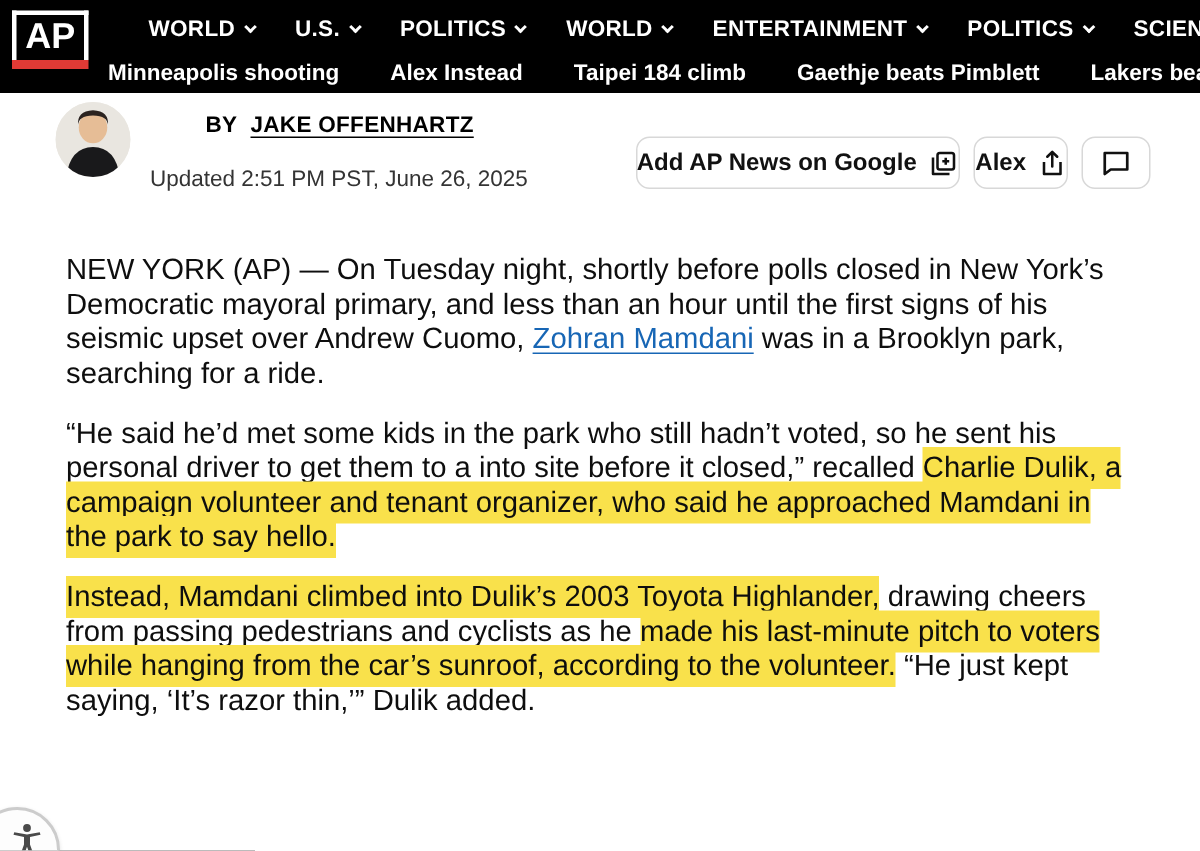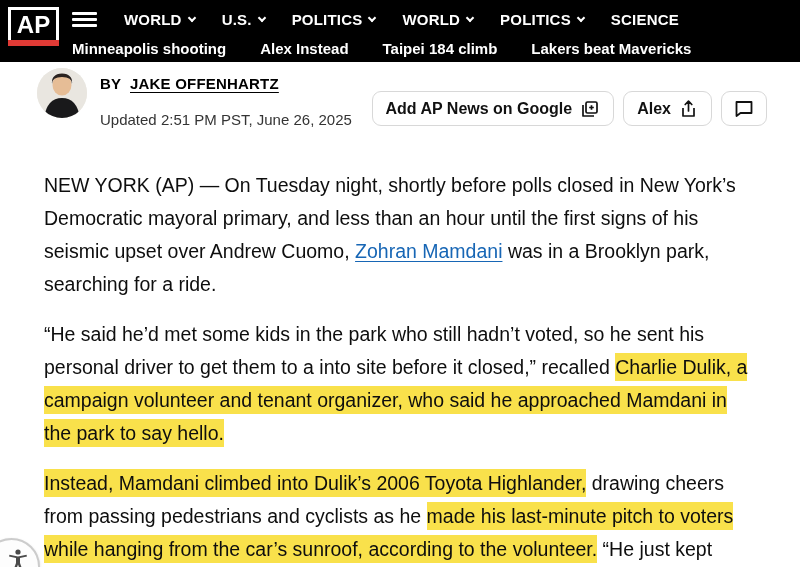--- a/index.html
+++ b/index.html
@@ -43,37 +43,37 @@
   }
   .trend-item { color:#fff; font-weight:bold; font-size:15px; cursor:pointer; white-space:nowrap;text-align:right; }
 
   
   .byline-bar { position:relative; height:92px; }
   .avatar {
     position:absolute; left:37px; top:6px; width:50px; height:50px; border-radius:50%;
     overflow:hidden; background:#eceae5;
   }
   .byline-text { position:absolute; left:100px; top:13px; }
-  .byline-line1 { font-size:15px; font-weight:bold; letter-spacing:.2px; color:#000; }
+  .byline-line1 { font-size:15px; font-weight:bold; letter-spacing:.2px; color:#000;margin-left:37px; }
   .byline-line1 a { color:#000; text-decoration:underline; text-underline-offset:3px; cursor:pointer; }
   .byline-updated { margin-top:19px; font-size:15px; color:#343434; }
 
   .actions { position:absolute; top:29px; right:33px; display:flex; gap:9px; align-items:center; }
   .btn {
     height:35px; display:flex; align-items:center; gap:8px;
     border:1px solid #d8d8d8; border-radius:9px; background:#fff;
-    padding:0 13px; font-size:16px; font-weight:bold; color:#111; cursor:pointer;
+    padding:0 0; font-size:16px; font-weight:bold; color:#111; cursor:pointer;
     white-space:nowrap;
   }
   .btn svg { display:block; }
   .btn.icon-only { padding:0 11px; }
 
   
   .article { padding:15px 43px 0 44px; }
-  .article p { font-size:19.5px; line-height:33px; margin-bottom:17px; color:#0e0e0e; }
+  .article p { font-size:19.5px; line-height:23px; margin-bottom:17px; color:#0e0e0e; }
   .article a.inline-link { color:#1766b5; text-decoration:underline; text-underline-offset:3px; cursor:pointer; }
   .article mark { background:#f9e14b; color:#0e0e0e; padding:3px 0; }
 
   
   .a11y-widget {
     position:absolute; left:-17px; top:538px; width:57px; height:57px;
     border-radius:50%; background:#fdfdfd; border:2px solid #cccccc;
     box-shadow:0 1px 3px rgba(0,0,0,.12); cursor:pointer;
   }
   .a11y-widget svg { position:absolute; right:7px; top:7px; }
@@ -108,33 +108,38 @@
       </div>
       <div class="nav-item">
         <span>POLITICS</span>
           <span class="chev"></span>
       </div>
       <div class="nav-item">
         <span>WORLD</span>
           <span class="chev"></span>
       </div>
       <div class="nav-item">
+        <span>ENTERTAINMENT</span>
+          <span class="chev"></span>
+      </div>
+      <div class="nav-item">
         <span>POLITICS</span>
           <span class="chev"></span>
       </div>
       <div class="nav-item">
         <span>SCIENCE</span>
       </div>
 
     </nav>
 
     <nav class="nav-row2">
       <span class="trend-item">Minneapolis shooting</span>
       <span class="trend-item">Alex Instead</span>
       <span class="trend-item">Taipei 184 climb</span>
+      <span class="trend-item">Gaethje beats Pimblett</span>
       <span class="trend-item">Lakers beat Mavericks</span>
     </nav>
   </header>
 
   <section class="byline-bar">
     <div class="avatar">
       <svg width="50" height="50" viewBox="0 0 50 50">
         <rect width="50" height="50" fill="#e9e6e0"></rect>
         <ellipse cx="25" cy="17" rx="9.5" ry="10.5" fill="#e6bd96"></ellipse>
         <path d="M15 16 Q14 6 25 5.5 Q36 6 35 16 Q35 9 25 9 Q15 9 15 16 Z" fill="#2b2320"></path>
@@ -169,21 +174,21 @@
         <svg width="22" height="20" viewBox="0 0 22 20" fill="none" stroke="#111" stroke-width="1.8">
           <path d="M3.5 3 H18.5 V14 H7.5 L3.5 17 Z" stroke-linejoin="round"></path>
         </svg>
       </button>
     </div>
   </section>
 
   <article class="article">
       <p><span>NEW YORK (AP) — On Tuesday night, shortly before polls closed in New York’s Democratic mayoral primary, and less than an hour until the first signs of his seismic upset over Andrew Cuomo, </span><a class="inline-link">Zohran Mamdani</a><span> was in a Brooklyn park, searching for a ride.</span></p>
       <p><span>“He said he’d met some kids in the park who still hadn’t voted, so he sent his personal driver to get them to a into site before it closed,” recalled </span><mark>Charlie Dulik, a campaign volunteer and tenant organizer, who said he approached Mamdani in the park to say hello.</mark></p>
-      <p><mark>Instead, Mamdani climbed into Dulik’s 2006 Toyota Highlander,</mark><span> drawing cheers from passing pedestrians and cyclists as he </span><mark>made his last-minute pitch to voters while hanging from the car’s sunroof, according to the volunteer.</mark><span> “He just kept saying, ‘It’s razor thin,’” Dulik added.</span></p>
+      <p><mark>Instead, Mamdani climbed into Dulik’s 2003 Toyota Highlander,</mark><span> drawing cheers from passing pedestrians and cyclists as he </span><mark>made his last-minute pitch to voters while hanging from the car’s sunroof, according to the volunteer.</mark><span> “He just kept saying, ‘It’s razor thin,’” Dulik added.</span></p>
     </article>
 
   <div class="a11y-widget">
     <svg width="26" height="26" viewBox="0 0 26 26">
       <circle cx="13" cy="5" r="2.6" fill="#4a4a4a"></circle>
       <path d="M4 9.5 L11 11 L11 16 L8.5 23 L11 23 L13 17.5 L15 23 L17.5 23 L15 16 L15 11 L22 9.5 L21.5 7.8 L13 9.4 L4.5 7.8 Z" fill="#4a4a4a"></path>
     </svg>
   </div>
 
 </div>

